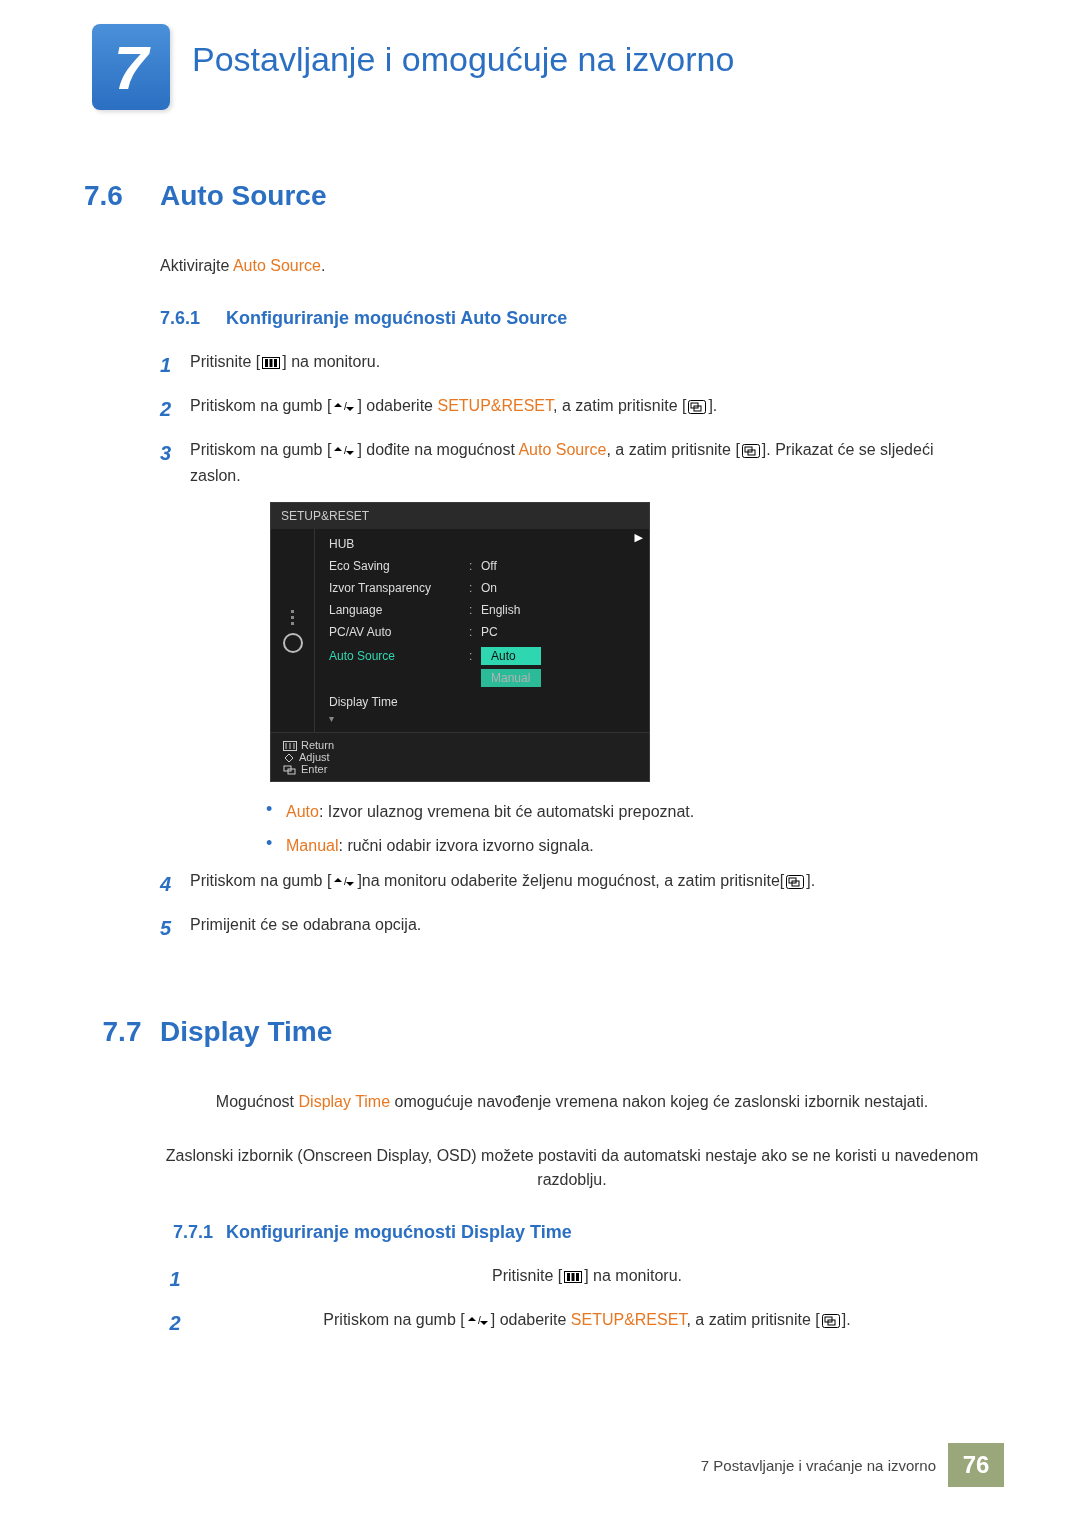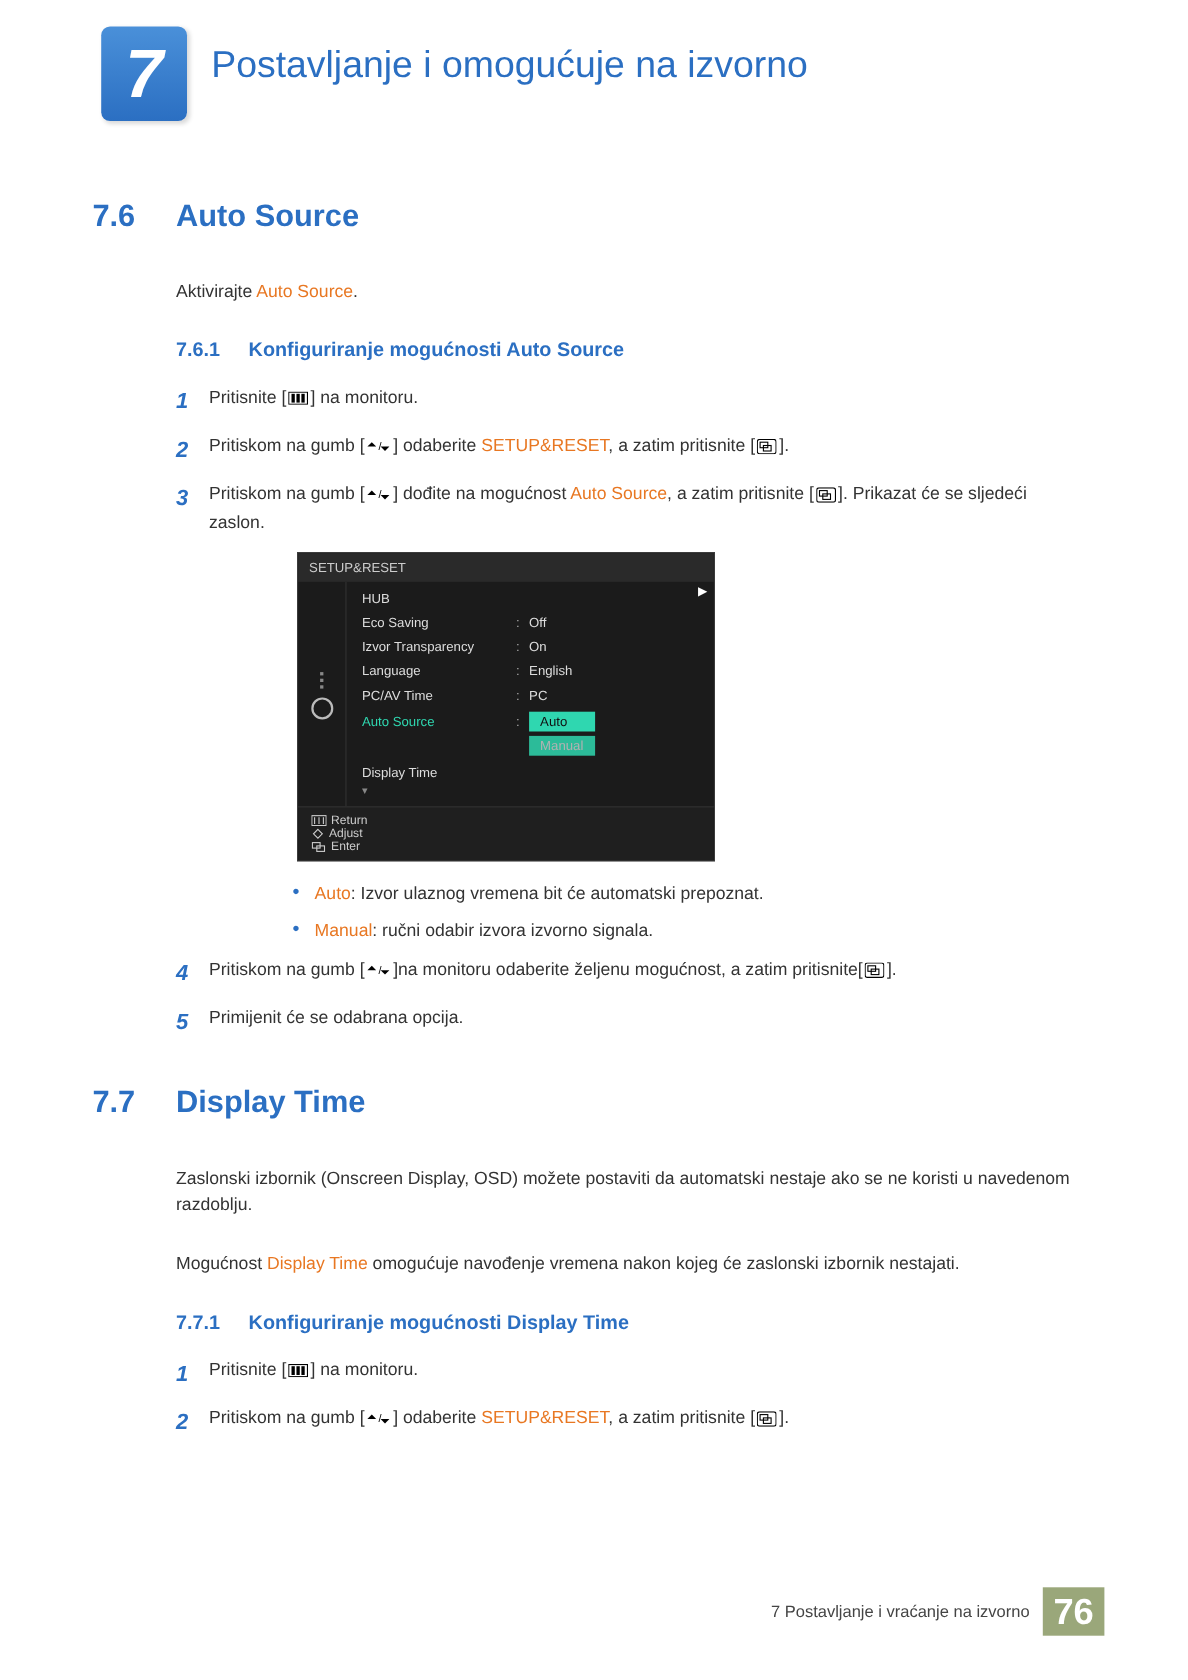--- a/index.html
+++ b/index.html
@@ -106,34 +106,34 @@
     color: #ccc;
     background: #1f1f1f;
     flex-direction: column;
   }
   .osd-footer span svg { vertical-align: middle; margin-right: 4px; }
   
   .sub-bullets { margin-left: 106px; }
   .bullet-row { display:flex; align-items:flex-start; margin-bottom: 10px; font-size:16px; line-height:1.5; }
   .bullet-dot { width: 20px; color: #2b6fc2; font-size: 18px; line-height:1; }
   
-  .section77 { margin-top: 41px; }
+  .section77 { margin-top: 72px; text-align: center; }
   
   .footer {
     position: absolute;
     bottom: 40px;
     right: 76px;
     display: flex;
     align-items: center;
   }
   .footer-text { font-size: 15px; color: #444; margin-right: 12px; }
   .page-badge {
     background: #9aa77a;
     color: #fff;
-    font-size: 33px;
+    font-size: 24px;
     font-weight: bold;
     width: 56px;
     height: 44px;
     display: flex;
     align-items: center;
     justify-content: center;
   }
 </style>
 </head>
 <body>
@@ -235,21 +235,21 @@
               <div class="osd-label">Izvor Transparency</div>
               <div class="osd-colon">:</div>
               <div class="osd-val">On</div>
             </div>
           <div class="osd-row">
               <div class="osd-label">Language</div>
               <div class="osd-colon">:</div>
               <div class="osd-val">English</div>
             </div>
           <div class="osd-row">
-              <div class="osd-label">PC/AV Time</div>
+              <div class="osd-label">PC/AV Auto</div>
               <div class="osd-colon">:</div>
               <div class="osd-val">PC</div>
             </div>
           <div class="osd-row sel">
               <div class="osd-label">Auto Source</div>
               <div class="osd-colon">:</div>
               <div><span class="osd-selbox">Auto</span></div>
             </div>
           <div class="osd-row" style="padding-top:0;">
               <div class="osd-label"></div>
@@ -314,25 +314,25 @@
       <div class="step-text">Primijenit će se odabrana opcija.</div>
     </div>
   </div>
 
   <div class="section77">
     <div class="section-row">
       <div class="section-num">7.7</div>
       <div class="section-title">Display Time</div>
     </div>
 
-    <p class="para">Zaslonski izbornik (Onscreen Display, OSD) možete postaviti da automatski nestaje ako se ne koristi u navedenom razdoblju.</p>
-
     <p class="para">
       <span>Mogućnost </span><span class="accent">Display Time</span><span> omogućuje navođenje vremena nakon kojeg će zaslonski izbornik nestajati.</span>
     </p>
+
+    <p class="para">Zaslonski izbornik (Onscreen Display, OSD) možete postaviti da automatski nestaje ako se ne koristi u navedenom razdoblju.</p>
 
     <div class="subsection-row">
       <div class="subsection-num">7.7.1</div>
       <div class="subsection-title">Konfiguriranje mogućnosti Display Time</div>
     </div>
 
     <div class="step-list">
       <div class="step">
         <div class="step-num">1</div>
         <div class="step-text">

